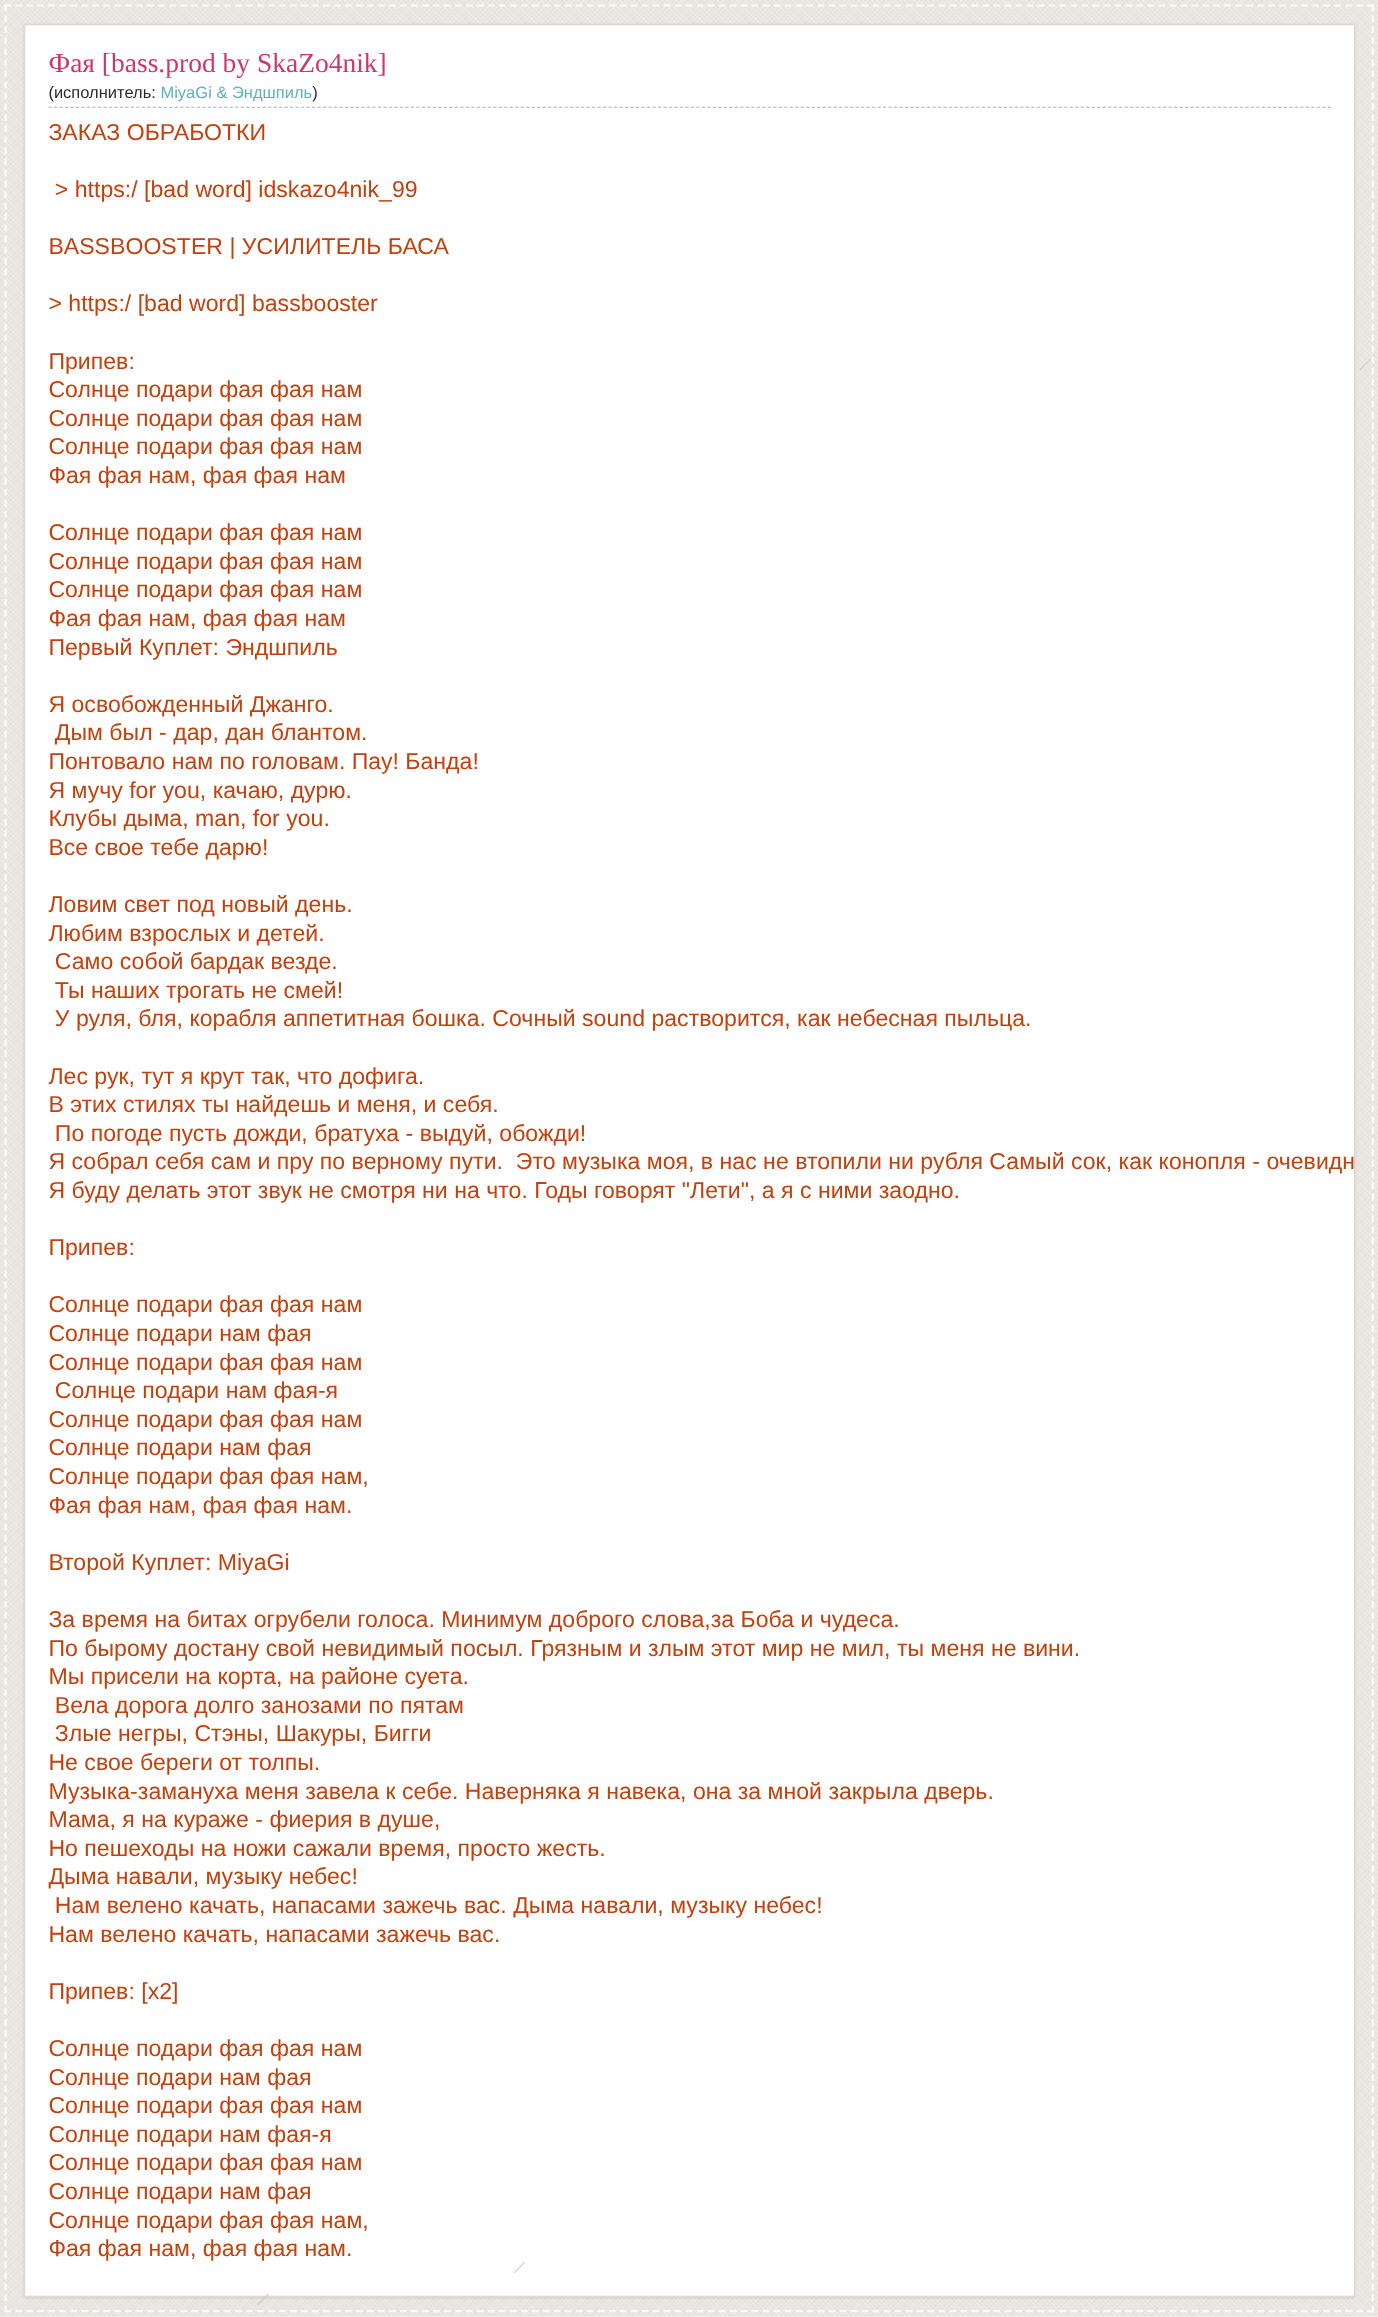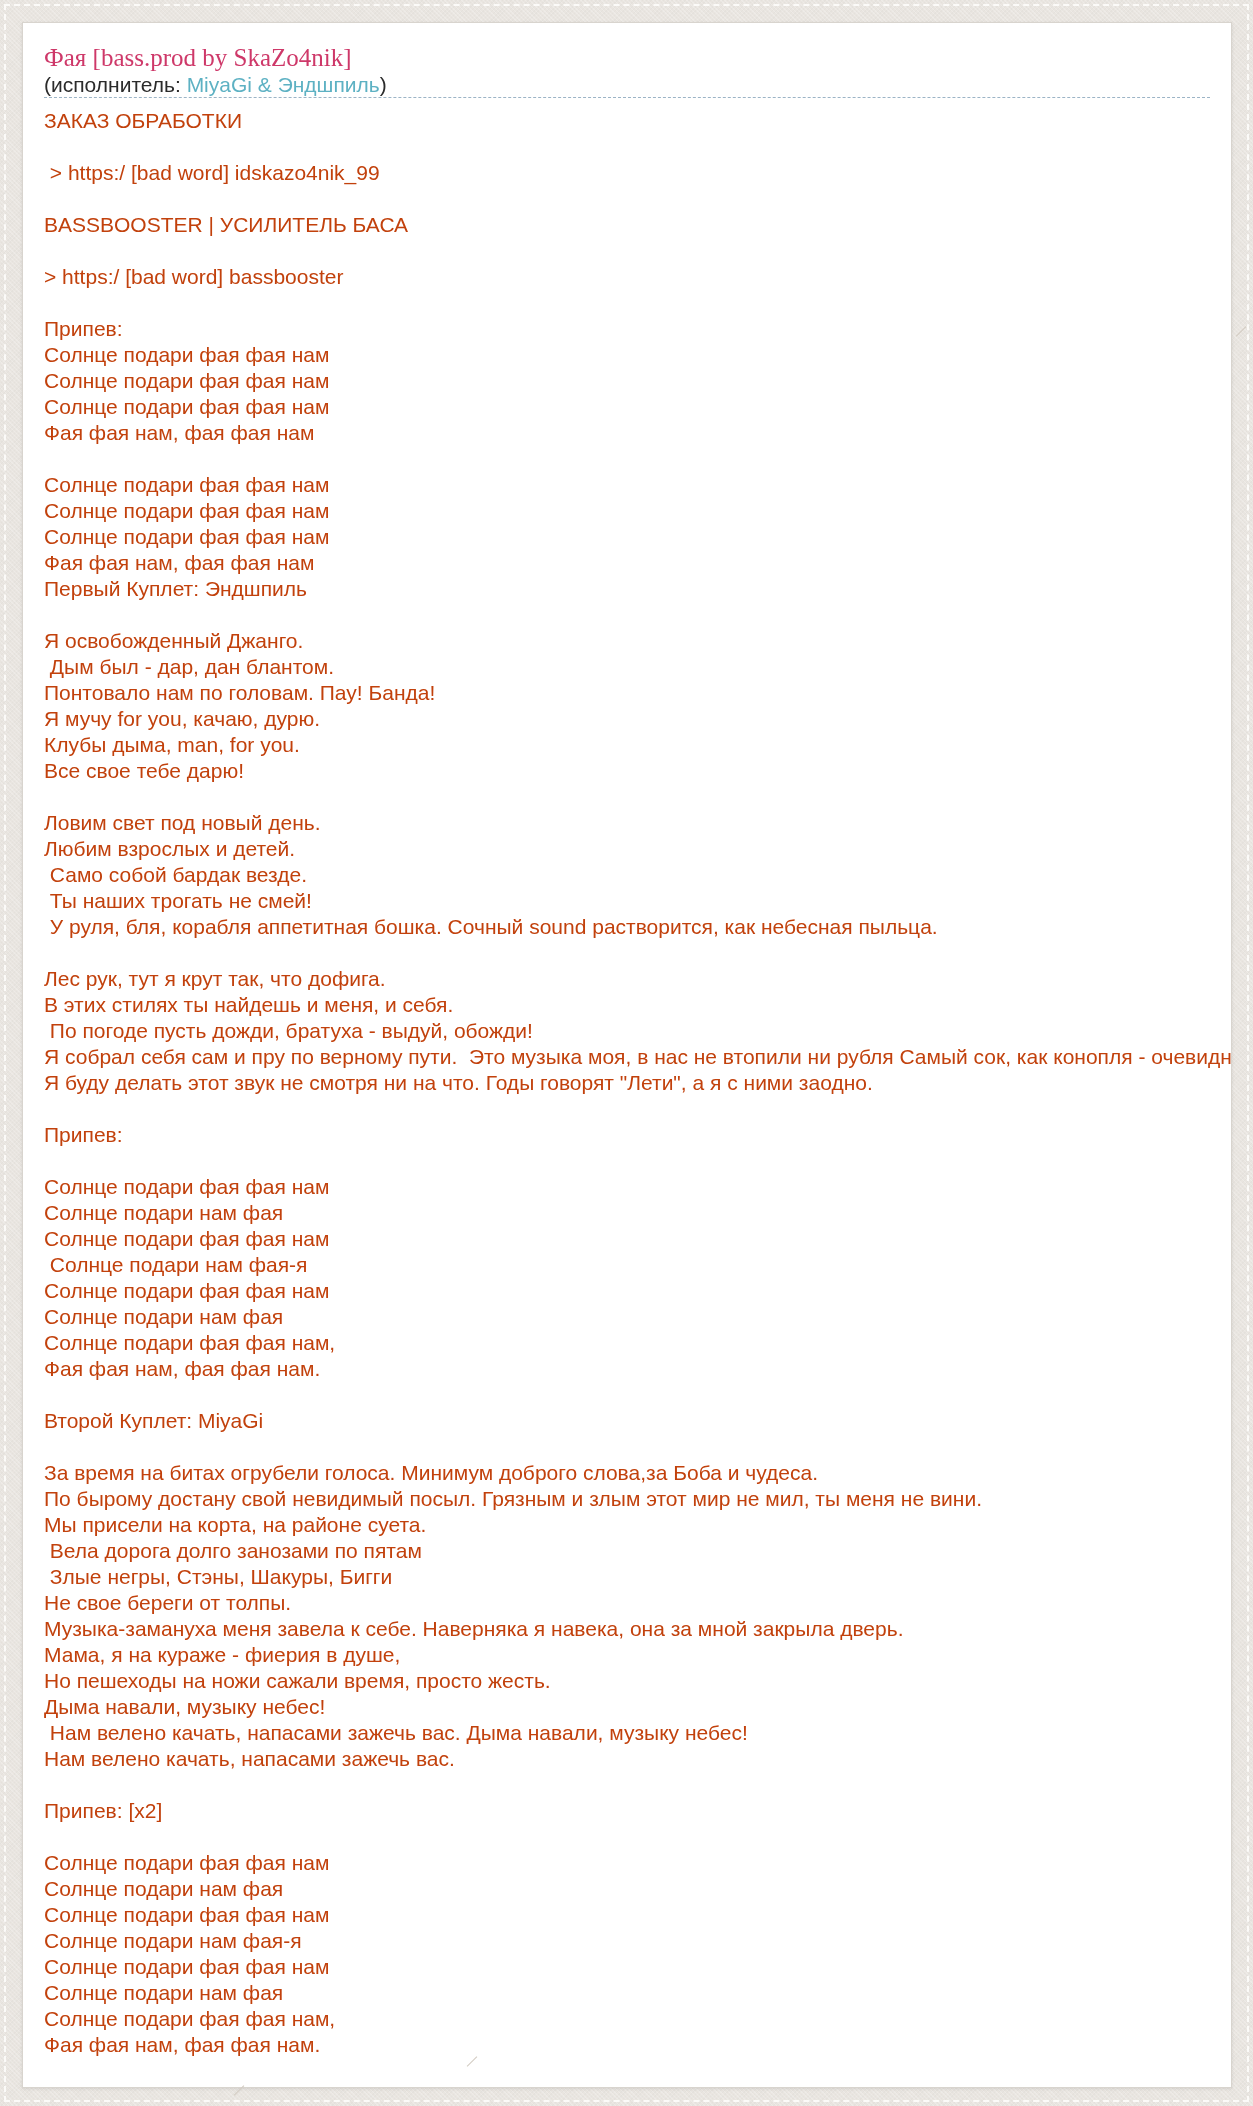--- a/index.html
+++ b/index.html
@@ -40,21 +40,21 @@
   h1.song-title {
     margin: 0;
     font-size: 25px;
     line-height: 29px;
     font-weight: 400;
     color: #ce3869;
     font-family: Liberation Serif, serif;
   }
   .artist-line {
     margin-top: 3px;
-    font-size: 21px;
+    font-size: 15px;
     line-height: 19px;
     color: #2b2b2b;
     white-space: pre;
   }
   .artist-link {
     color: #5db1c3;
     text-decoration: none;
     cursor: pointer;
   }
   .lyrics {

